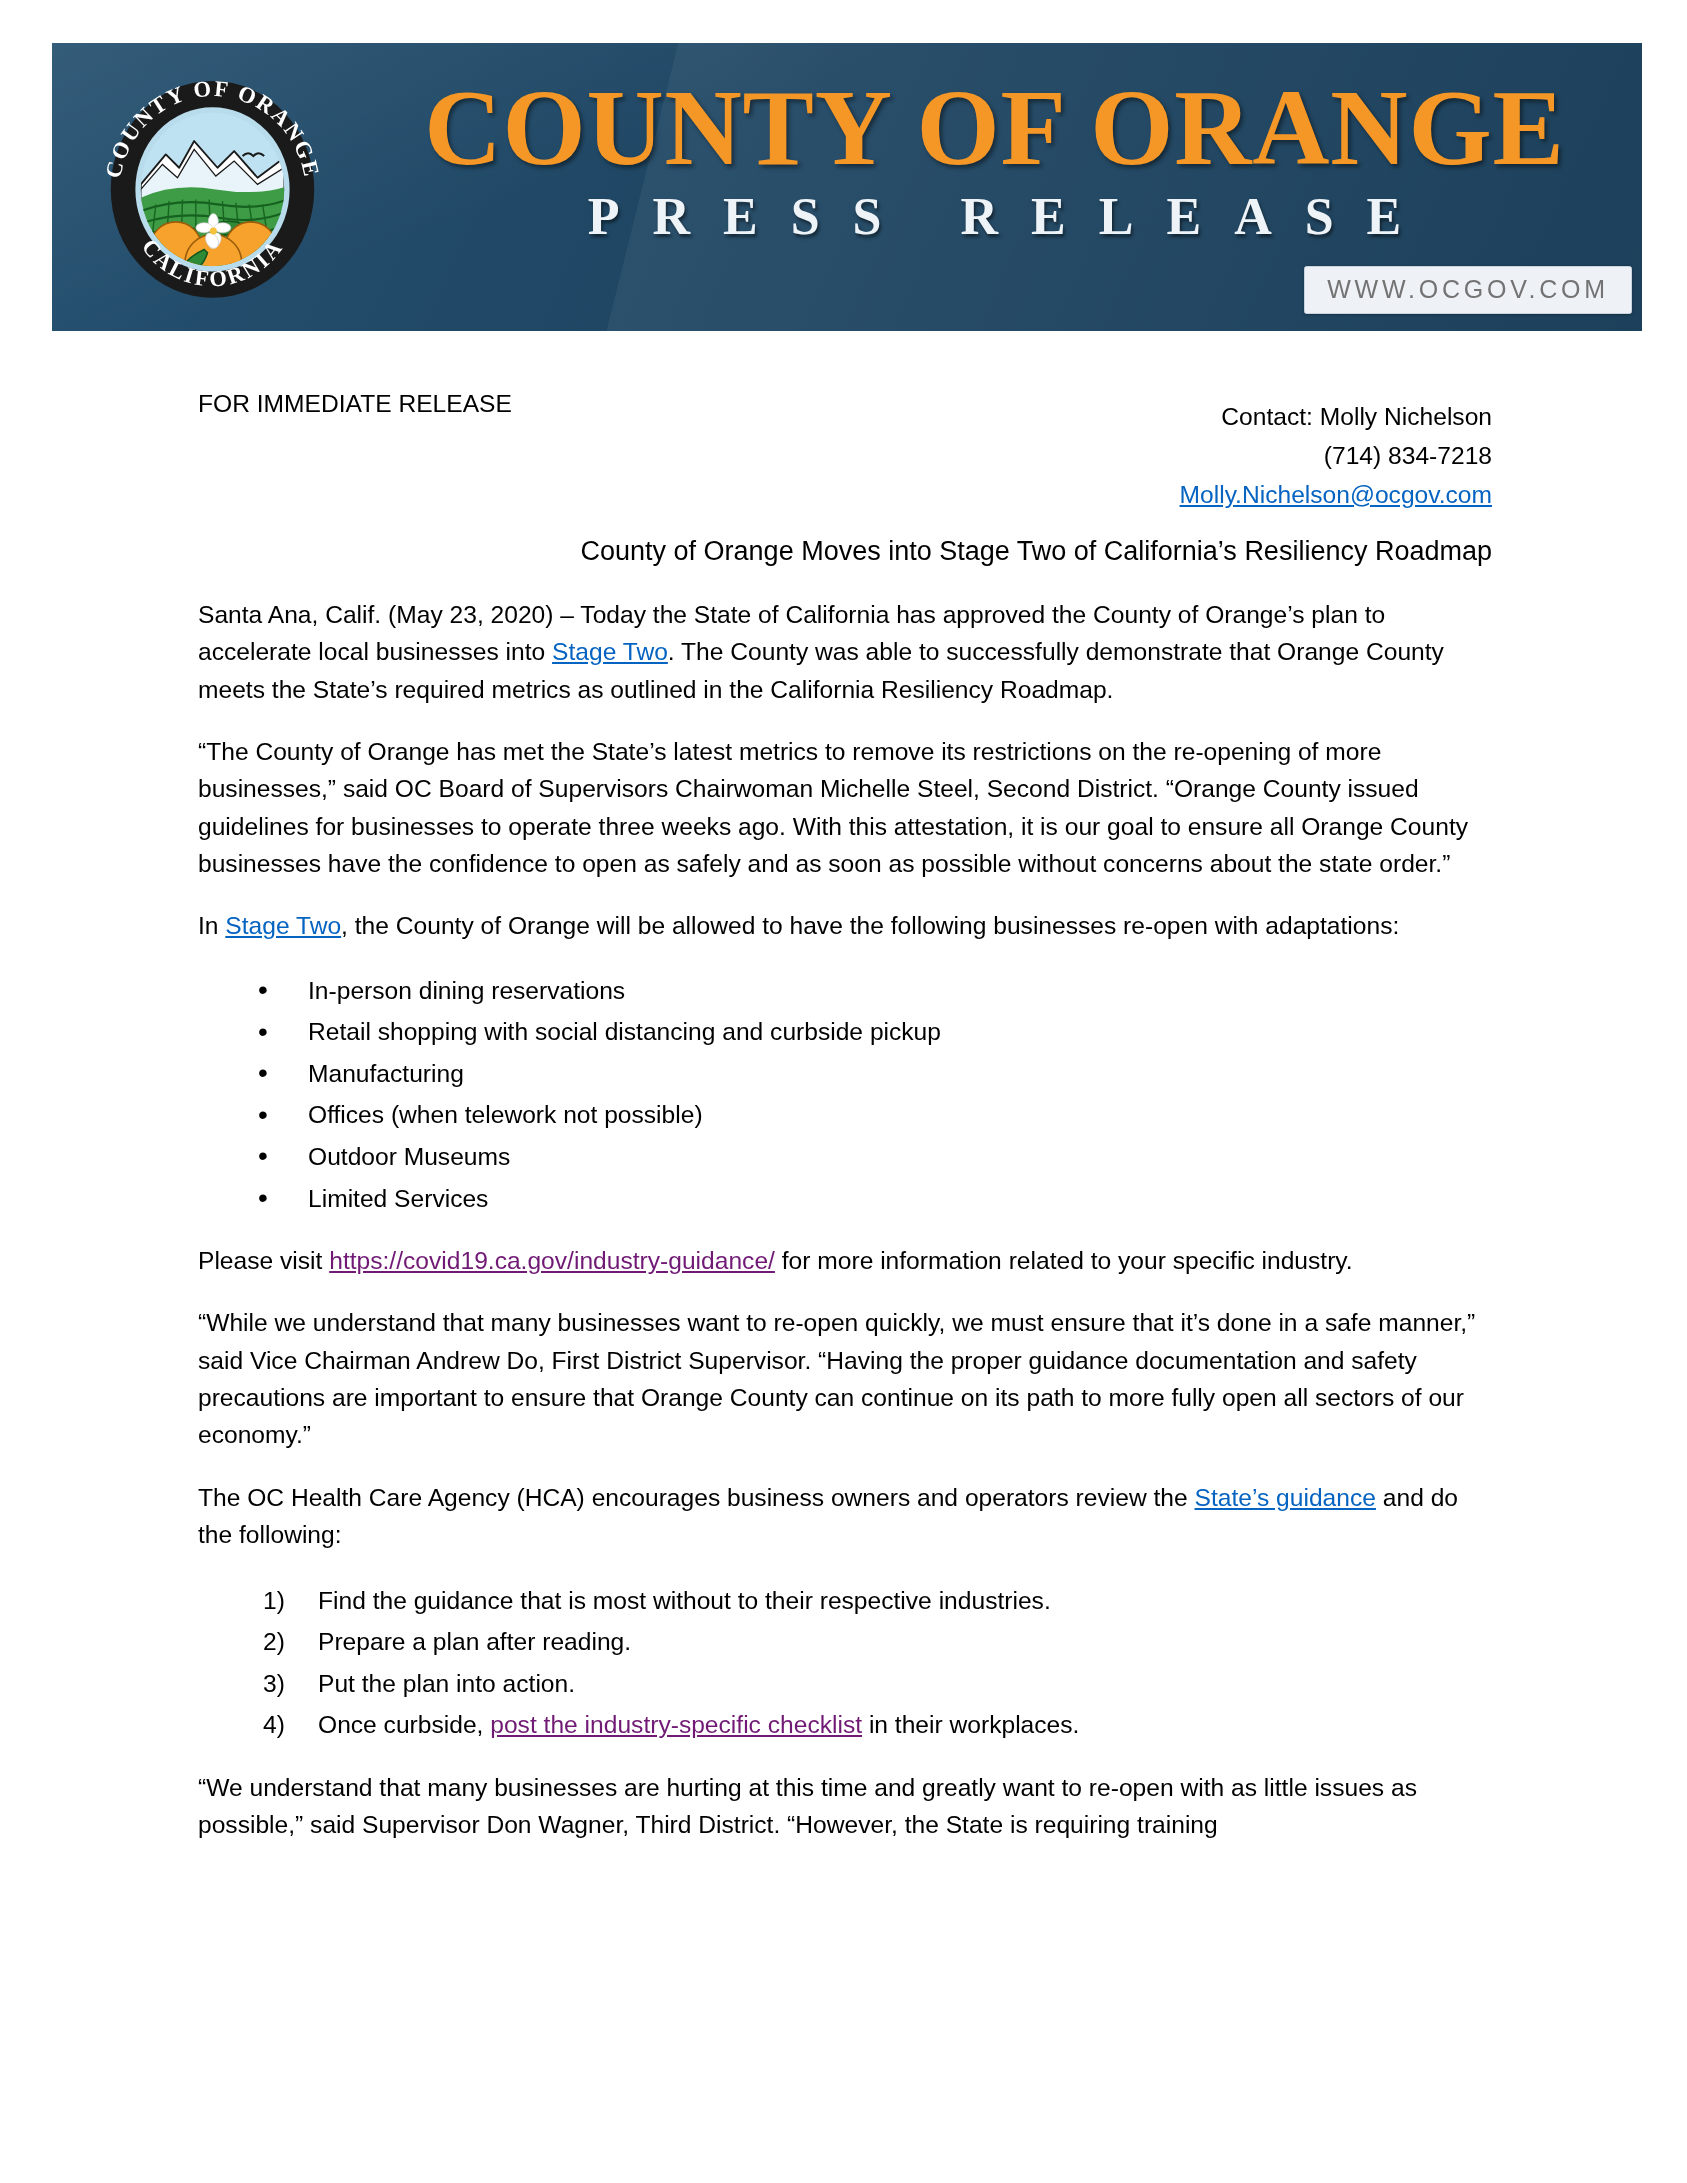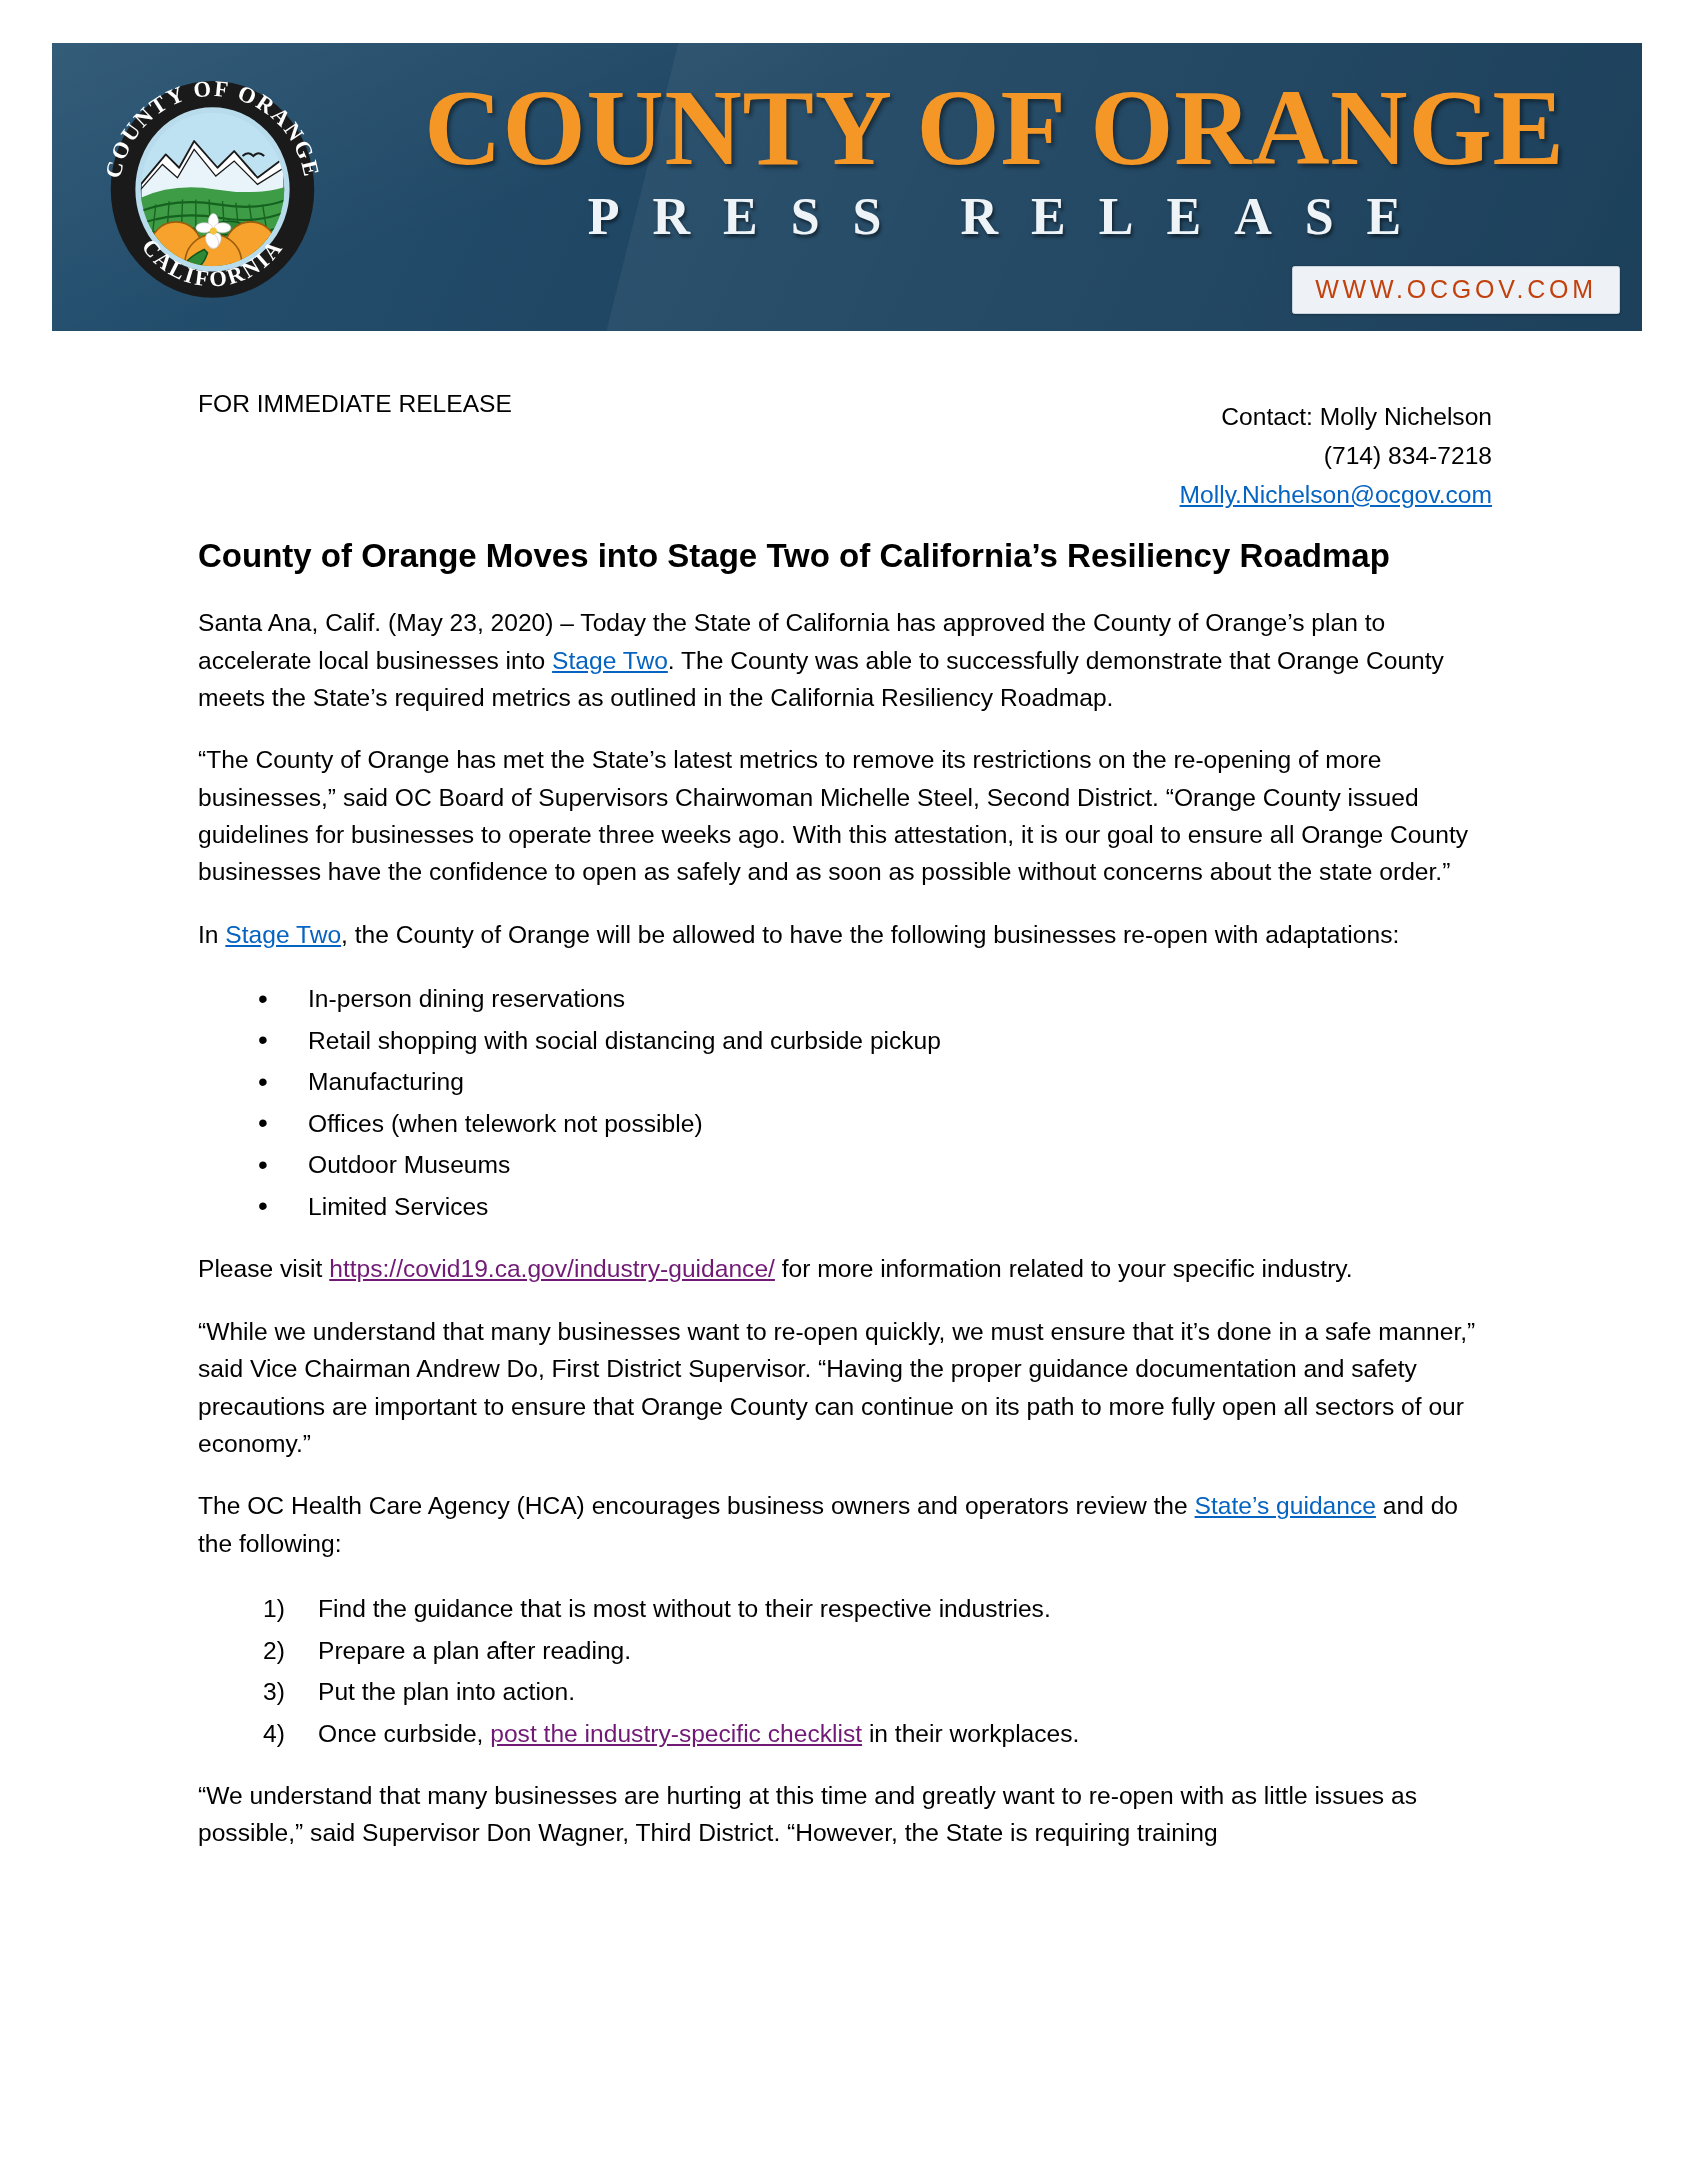--- a/index.html
+++ b/index.html
@@ -76,30 +76,30 @@
     font-size: 52px;
     line-height: 1;
     letter-spacing: 33px;
     text-indent: 33px;
     color: #eef3f8;
     text-shadow: 1.7px 2.5px 3.3px rgba(0,0,0,0.5);
     white-space: nowrap;
   }
   .url-box {
     position: absolute;
-    right: 22px;
+    right: 10px;
     top: 223px;
     background: #eef2f7;
     border: 0.8px solid #c9d3dd;
     border-radius: 2.5px;
     padding: 7.5px 22px 9.2px 22px;
     font-family: "Liberation Sans", sans-serif;
     font-size: 25px;
     letter-spacing: 3.8px;
-    color: #c2410c;
+    color: #737373;
     white-space: nowrap;
     box-shadow: 0 0.8px 2.5px rgba(0,0,0,0.3);
   }
 
   
   .doc {
     position: absolute;
     left: 198px;
     top: 385px;
     width: 1294px;
@@ -132,23 +132,23 @@
     color: #0563c1;
     text-decoration: underline;
   }
   .ulink {
     color: #701a75;
     text-decoration: underline;
     text-align: right;
   }
 
   h1.headline {
-    font-size: 33px;
-    font-weight: bold;
-    text-align: left;
+    font-size: 27px;
+    font-weight: normal;
+    text-align: right;
     margin: 38px 0 0 0;
     padding: 0;
     line-height: 1.4;
   }
 
   p.para {
     margin: 25px 0 0 0;
     padding: 0;
     text-align: left;
   }

